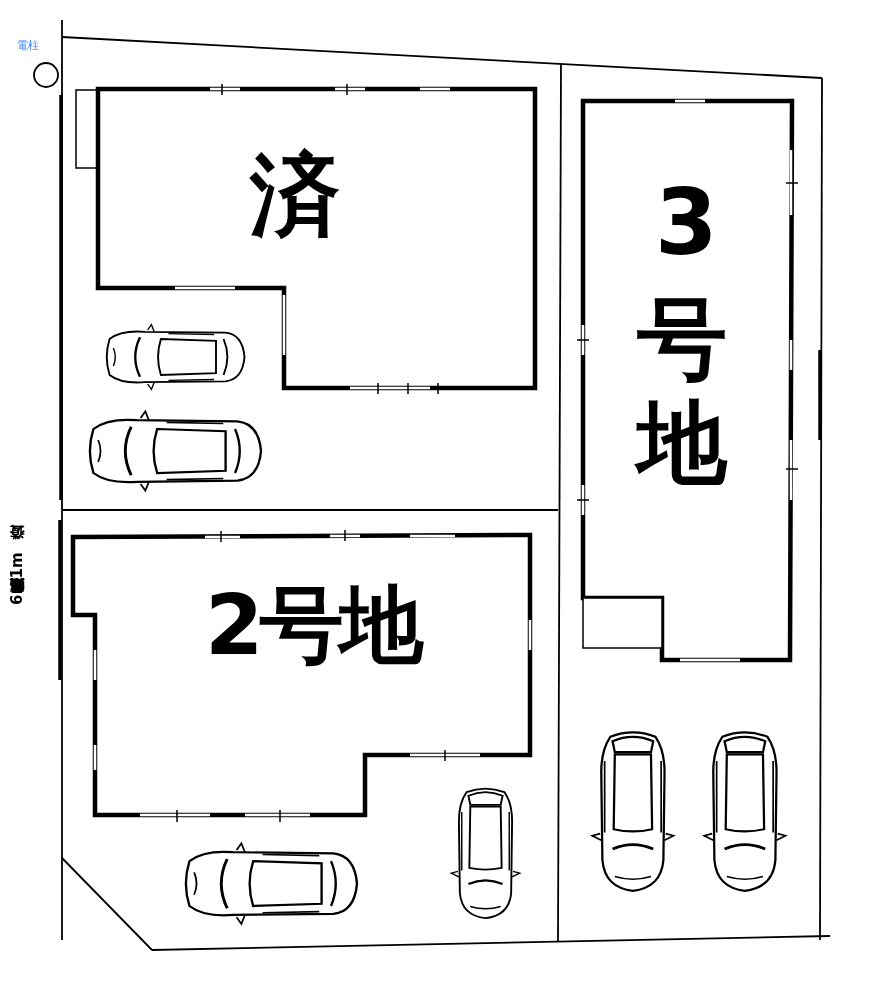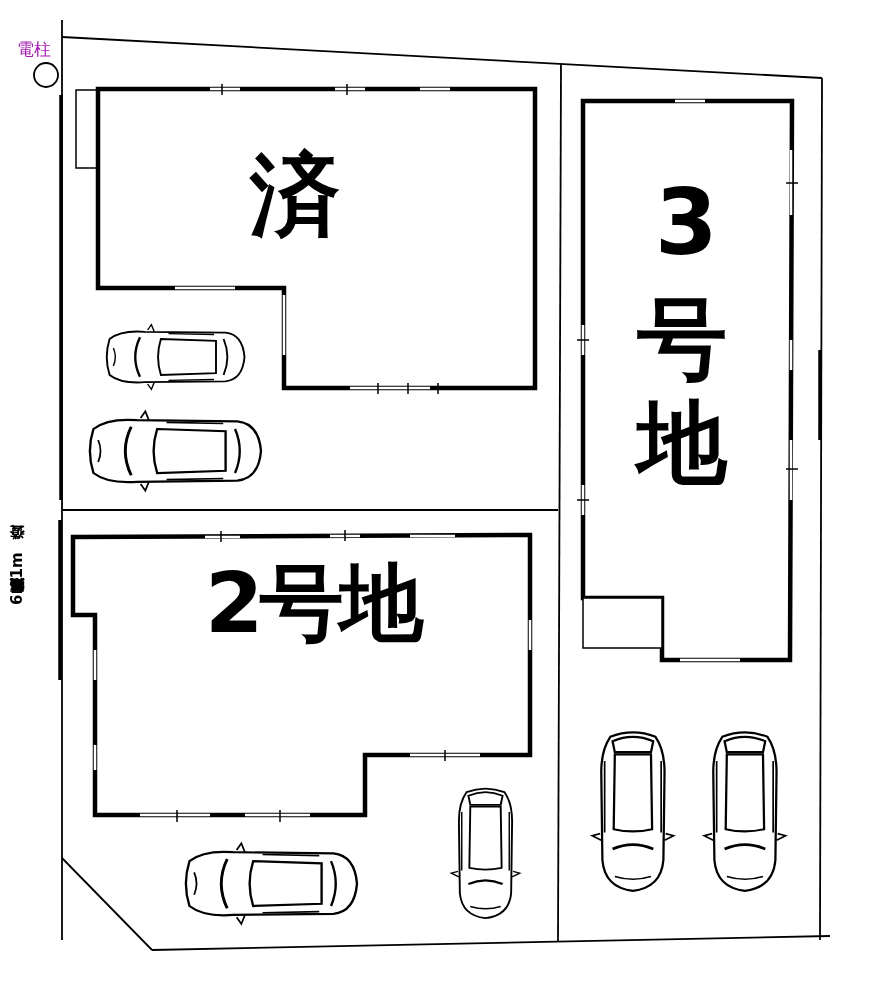--- a/index.html
+++ b/index.html
@@ -1,19 +1,19 @@
 <!DOCTYPE html>
 <html><head>
 <meta charset="utf-8">
 <style>
   html,body{margin:0;padding:0;background:#ffffff;}
   body{width:893px;height:985px;position:relative;overflow:hidden;font-family:"DejaVu Sans",sans-serif;}
   #plan{position:absolute;left:0;top:0;width:893px;height:985px;}
   .label-big{position:absolute;font-family:"DejaVu Sans",sans-serif;font-weight:bold;color:#000;line-height:1;}
-  .pole-label{position:absolute;left:17px;top:38px;font-size:17px;color:#a21caf;font-family:Liberation Sans, sans-serif;}
+  .pole-label{position:absolute;left:17px;top:38px;font-size:11px;color:#3b82f6;font-family:Liberation Sans, sans-serif;}
   .road-label{position:absolute;left:8px;top:405px;width:26px;height:200px;font-size:15px;font-weight:bold;color:#000;writing-mode:vertical-rl;transform:rotate(180deg);letter-spacing:0px;font-family:"DejaVu Sans",sans-serif;}
 </style>
 </head>
 <body>
 
 <div>
 <svg id="plan" viewBox="0 0 893 985" xmlns="http://www.w3.org/2000/svg">
   <defs>
     <g id="car-h">
 
@@ -137,17 +137,17 @@
       </g>
   <g transform="translate(711,728) scale(1.13,1.1)">
         <use href="#car-v"></use>
       </g>
 </svg>
 
 <div class="pole-label">電柱</div>
 <div class="road-label">道路幅員6.01m公道</div>
 
 <div class="label-big" style="left:250px;top:150px;font-size:90px;">済</div>
-<div class="label-big" style="left:205px;top:561px;font-size:84px;letter-spacing:-4px;">2号地</div>
+<div class="label-big" style="left:205px;top:583px;font-size:84px;letter-spacing:-4px;">2号地</div>
 <div class="label-big" style="left:655px;top:178px;font-size:90px;">3</div>
 <div class="label-big" style="left:637px;top:294px;font-size:90px;">号</div>
 <div class="label-big" style="left:637px;top:398px;font-size:90px;">地</div>
 </div>
 
 </body></html>

